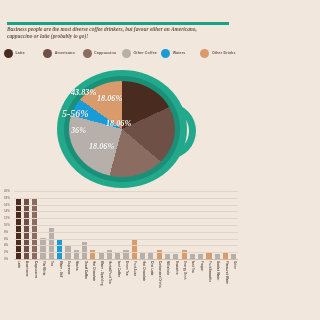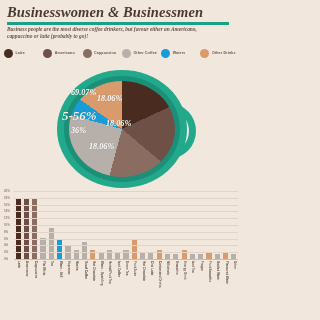--- a/index.html
+++ b/index.html
@@ -76,21 +76,21 @@
     font-family:"Liberation Serif", serif;
     font-style:italic;font-weight:700;
     color:#ffffff;
     white-space:nowrap;
     text-shadow:0 0 1px rgba(0,0,0,.25);
   }
   .pl-latte{left:97px;top:94px;font-size:8.2px;}
   .pl-amer {left:106px;top:119px;font-size:8.2px;}
   .pl-capp {left:89px;top:142px;font-size:8.2px;}
   .pl-other{left:71px;top:126px;font-size:8.2px;}
-  .pl-water{left:62px;top:108px;font-size:13px;color:#f3efe6;}
+  .pl-water{left:62px;top:108px;font-size:10px;color:#f3efe6;}
   .pl-odrnk{left:71px;top:88px;font-size:8.2px;}
 
   
   .barchart{
     position:absolute;left:4px;top:188px;width:236px;height:128px;
   }
   .plot{
     position:absolute;left:10px;top:3px;right:2px;height:68px;
   }
   .grid{
@@ -119,21 +119,20 @@
     transform:rotate(90deg) translateY(-50%);
     font-size:2.9px;line-height:3px;font-weight:700;
     color:#5c4a40;white-space:nowrap;letter-spacing:.05px;
   }
 </style>
 </head>
 <body>
 
 <div class="page">
 
-  <div class="title">Businesswomen &amp; Businessmen</div>
   <div class="rule"></div>
   <div class="subtitle">Business people are the most diverse coffee drinkers, but favour either an Americano, cappuccino or latte (probably to go)!</div>
 
   <div class="legend" id="legend">
       <div class="legend-item">
         <div class="legend-dot" style="background: rgb(74, 43, 32);"></div>
         <div class="legend-label">Latte</div>
       </div>
       <div class="legend-item">
         <div class="legend-dot" style="background: rgb(110, 80, 70);"></div>
@@ -162,21 +161,21 @@
     <div class="saucer"></div>
     <div class="ring-inner"></div>
     <div class="pie" id="pie" style="background: conic-gradient(rgb(74, 43, 32) 0deg, rgb(74, 43, 32) 65.016deg, rgb(110, 80, 70) 65.016deg, rgb(110, 80, 70) 130.032deg, rgb(138, 109, 96) 130.032deg, rgb(138, 109, 96) 195.048deg, rgb(183, 176, 170) 195.048deg, rgb(183, 176, 170) 285.048deg, rgb(24, 156, 216) 285.048deg, rgb(24, 156, 216) 305.064deg, rgb(217, 154, 108) 305.064deg, rgb(217, 154, 108) 360deg);"></div>
   </div>
 
   <div class="pielabel pl-latte">18.06%</div>
   <div class="pielabel pl-amer">18.06%</div>
   <div class="pielabel pl-capp">18.06%</div>
   <div class="pielabel pl-other">36%</div>
   <div class="pielabel pl-water">5-56%</div>
-  <div class="pielabel pl-odrnk">69.07%</div>
+  <div class="pielabel pl-odrnk">43.83%</div>
 
   <div class="barchart">
     <div class="plot" id="plot">
       <div class="bars" id="bars">
           <div class="barslot">
             <div class="bar" style="height: 61.404px; background: rgb(74, 43, 32);"></div>
           </div>
           <div class="barslot">
             <div class="bar" style="height: 61.404px; background: rgb(110, 80, 70);"></div>
           </div>

